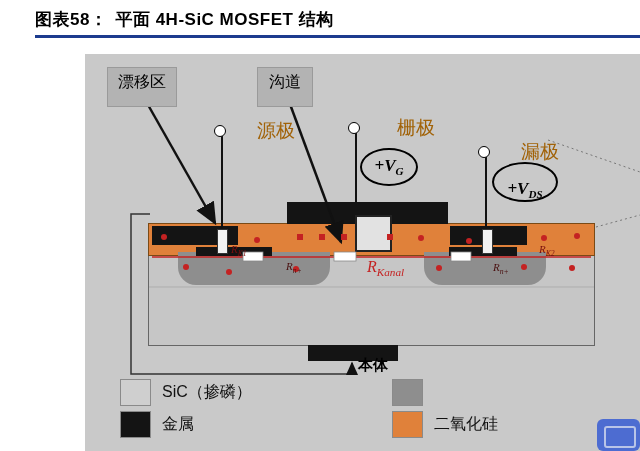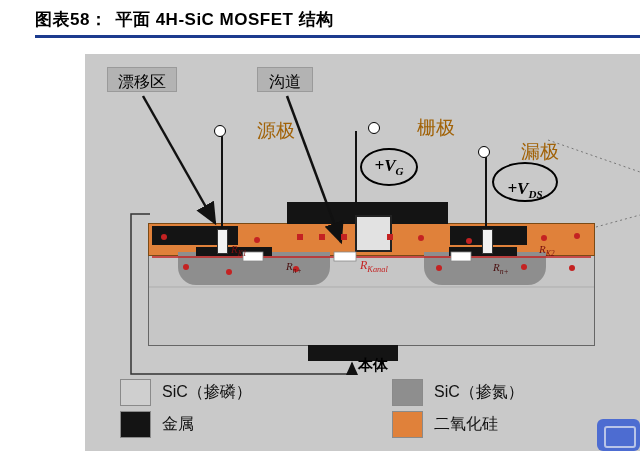--- a/index.html
+++ b/index.html
@@ -68,36 +68,36 @@
 
   
   svg.overlay { position:absolute; left:0; top:0; pointer-events:none; }
   .redline { stroke:var(--marker,#c42222); stroke-width:1.5; }
   .dots circle { fill:var(--marker,#c42222); }
   .sqs rect { fill:var(--marker,#c42222); }
   .rbox { fill:#ffffff; stroke:#888; stroke-width:0.8; }
 
   
   .callout {
-    position:absolute; height:25px; line-height:28px;
+    position:absolute; height:40px; line-height:28px;
     background:#b3b3b3; color:#000; text-align:center;
     font-size:16px; border:1px solid #9a9a9a;
   }
   .callout-drift   { left:107px; top:67px; width:70px; }
   .callout-channel { left:257px; top:67px; width:56px; }
 
   
   .term { position:absolute; display:flex; align-items:center; gap:6px; }
   .term .node {
     width:12px; height:12px; border-radius:50%;
     background:#fff; border:1.5px solid #000; flex:0 0 auto;
   }
   .term .term-label { font-size:19px; color:#a16207; white-space:nowrap;margin-left:25px; }
   .term-source { left:214px; top:118px; }
-  .term-gate   { left:368px; top:115px;gap:12px; }
+  .term-gate   { left:348px; top:115px;gap:12px; }
   .term-drain  { left:478px; top:139px; }
 
   
   .vellipse {
     position:absolute; border:2px solid #000; border-radius:50%;
     display:flex; align-items:center; justify-content:center;
     font-family:"Liberation Serif", serif; font-style:italic; font-weight:bold;
     font-size:17px; color:#000; background:transparent;
   }
   .vgate  { left:360px; top:148px; width:58px; height:38px; }
@@ -105,21 +105,21 @@
   .vellipse sub { font-size:0.65em; font-style:italic; }
 
   
   .rlbl {
     position:absolute; font-family:"Liberation Serif", serif;
     font-style:italic; font-size:11px; white-space:nowrap;margin-left:45px;
   }
   .rlbl sub { font-size:0.7em; }
   .rk1    { left:186px; top:243px; color:#7a1010; }
   .rnl    { left:241px; top:260px; color:#4a1010; }
-  .rkanal { left:315px; top:258px; color:var(--marker,#c42222); font-size:12px; }
+  .rkanal { left:322px; top:258px; color:var(--marker,#c42222); font-size:16px; }
   .rnr    { left:448px; top:261px; color:#4a1010; }
   .rk2    { left:494px; top:243px; color:#7a1010; }
 
   
   .body-label {
     position:absolute; left:358px; top:356px;
     font-size:15px; font-weight:bold; color:#000;
   }
 
   
@@ -242,21 +242,20 @@
   <span class="rlbl rk2"><span>R</span><sub>K2</sub></span>
 
   <div class="body-label">本体</div>
 
   <div class="legend-item li1">
     <span class="swatch" style="background: rgb(207, 207, 207);"></span>
     <span class="legend-label">SiC（掺磷）</span>
   </div>
   <div class="legend-item li2">
     <span class="swatch" style="background: rgb(142, 142, 142);"></span>
-    <span class="legend-label">SiC（掺氮）</span>
   </div>
   <div class="legend-item li3">
     <span class="swatch" style="background: rgb(20, 20, 20);"></span>
     <span class="legend-label">金属</span>
   </div>
   <div class="legend-item li4">
     <span class="swatch" style="background: rgb(224, 129, 58);"></span>
     <span class="legend-label">二氧化硅</span>
   </div>
 

